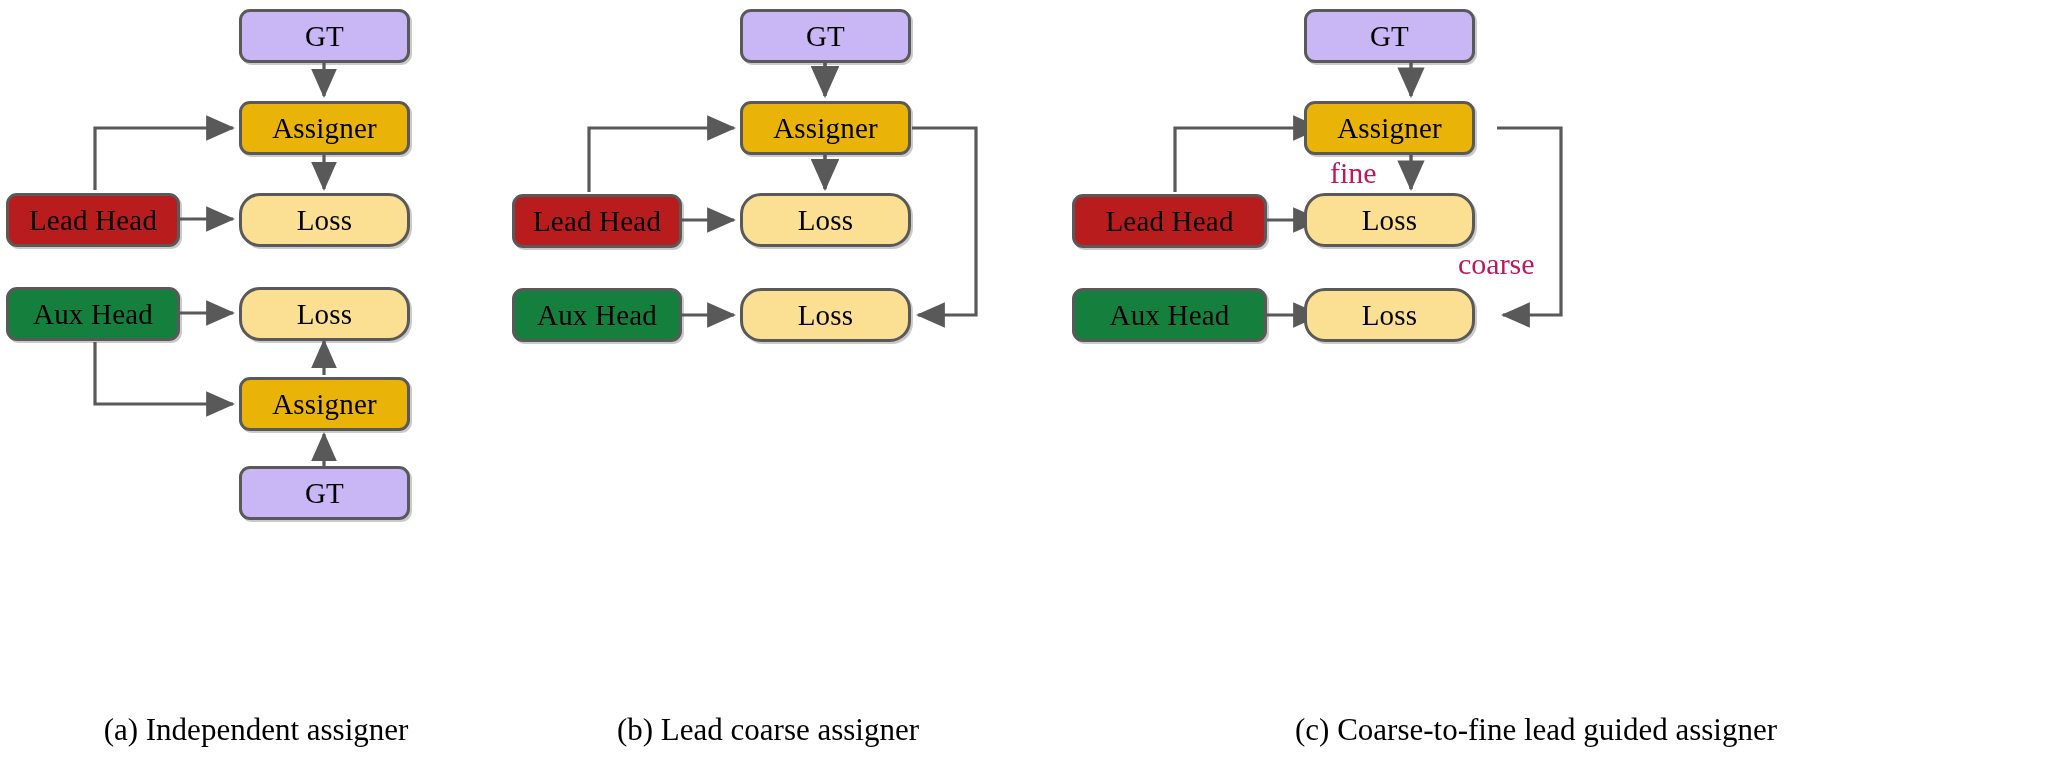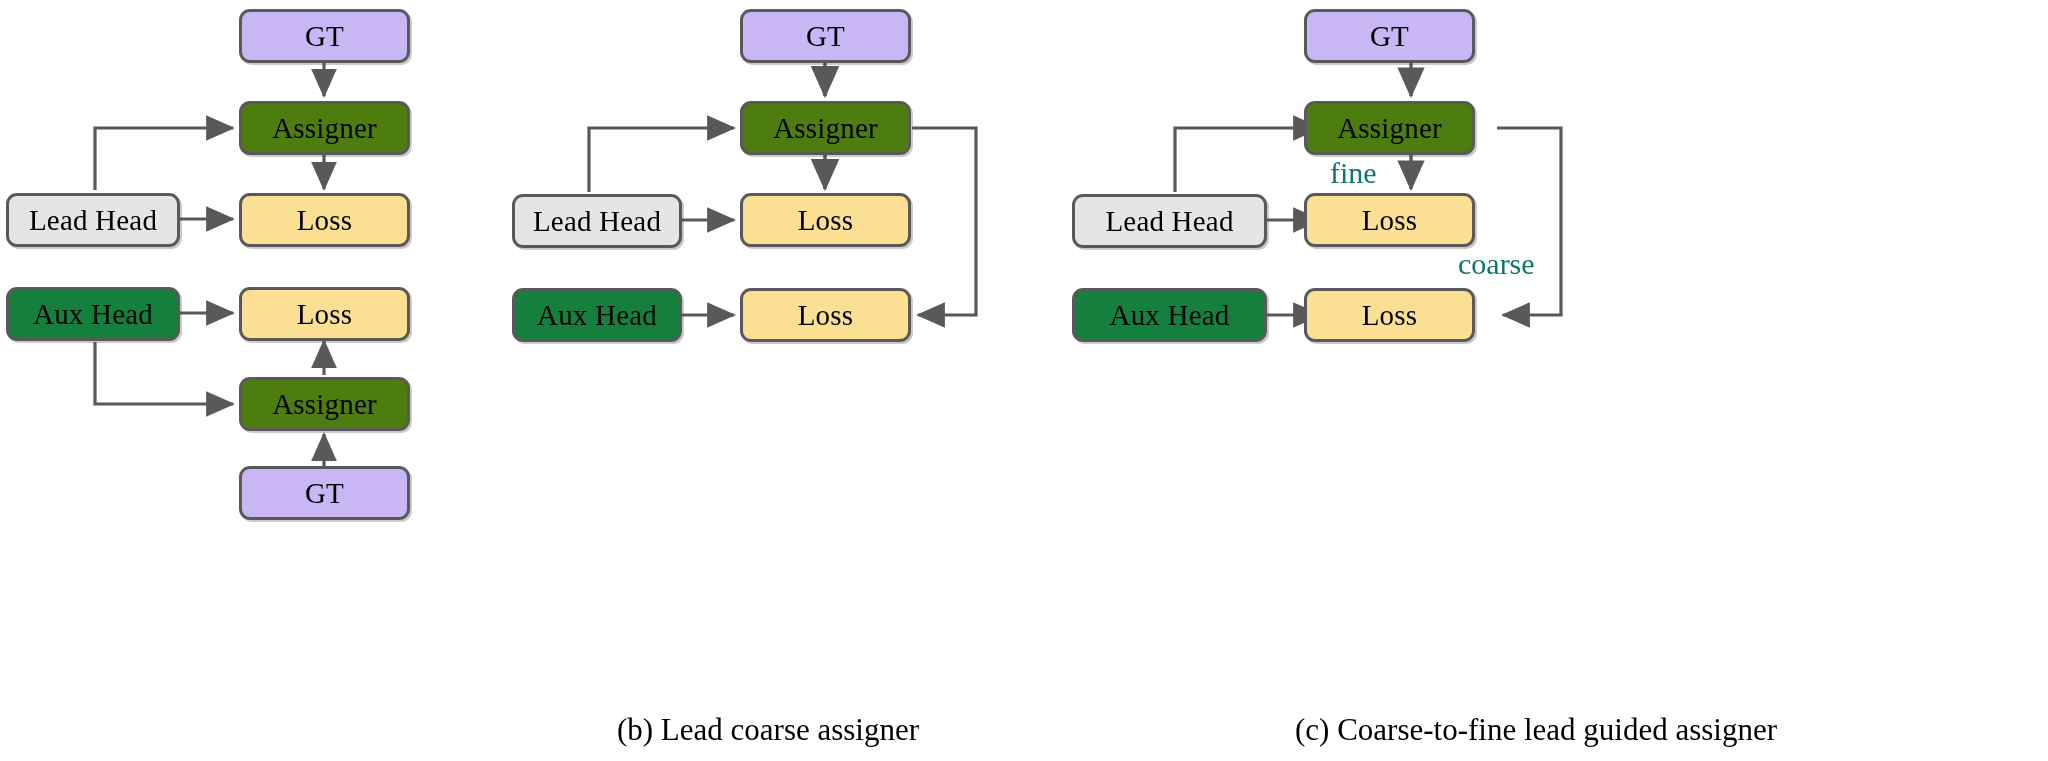--- a/index.html
+++ b/index.html
@@ -13,38 +13,38 @@
     border-radius:11px;
     display:flex;align-items:center;justify-content:center;
     font-family:"Liberation Serif",serif;
     font-size:29px;
     color:#000;
     line-height:1;
     box-shadow:2px 2px 0 rgba(80,80,80,0.30);
     letter-spacing:0.2px;
   }
   .n-gt{background:#c8b6f5;}
-  .n-assigner{background:#4d7c0f;}
-  .n-loss{background:#fbdf93;}
-  .n-lead{background:#e5e5e5;text-align:center;}
+  .n-assigner{background:#eab308;}
+  .n-loss{background:#fbdf93;border-radius:21px;}
+  .n-lead{background:#b91c1c;text-align:center;}
   .n-aux{background:#15803d;}
   .edge{position:absolute;left:0;top:0;width:100%;height:100%;pointer-events:none;overflow:visible;}
   .caption{
     position:absolute;
     text-align:center;
     font-family:"Liberation Serif",serif;
     font-size:31px;
     color:#000;
     white-space:nowrap;
   }
   .elabel{
     position:absolute;
     font-family:"Liberation Serif",serif;
     font-size:30px;
-    color:#0f766e;
+    color:#be185d;
     white-space:nowrap;
   }
 </style>
 </head>
 <body>
 
 <div id="stage">
 
   <div class="panel" style="left:0px;width:512px;">
 
@@ -74,20 +74,21 @@
 
     <div class="node n-gt" style="left:239px;top:9px;width:171px;height:54px;">GT</div>
     <div class="node n-assigner" style="left:239px;top:101px;width:171px;height:54px;">Assigner</div>
     <div class="node n-loss" style="left:239px;top:193px;width:171px;height:54px;">Loss</div>
     <div class="node n-lead" style="left:6px;top:193px;width:174px;height:54px;">Lead Head</div>
     <div class="node n-loss" style="left:239px;top:287px;width:171px;height:54px;">Loss</div>
     <div class="node n-aux" style="left:6px;top:287px;width:174px;height:54px;">Aux Head</div>
     <div class="node n-assigner" style="left:239px;top:377px;width:171px;height:54px;">Assigner</div>
     <div class="node n-gt" style="left:239px;top:466px;width:171px;height:54px;">GT</div>
 
+    <div class="caption" style="left:0px;top:712px;width:512px;">(a) Independent assigner</div>
   </div>
 
   <div class="panel" style="left:512px;width:512px;">
 
     <svg class="edge" viewBox="0 0 512 761" preserveAspectRatio="none">
       <defs>
         <marker id="arrB" markerWidth="9" markerHeight="8" refX="8.4" refY="4" orient="auto" markerUnits="strokeWidth">
           <path d="M0,0 L9,4 L0,8 z" fill="#595959"></path>
         </marker>
       </defs>

